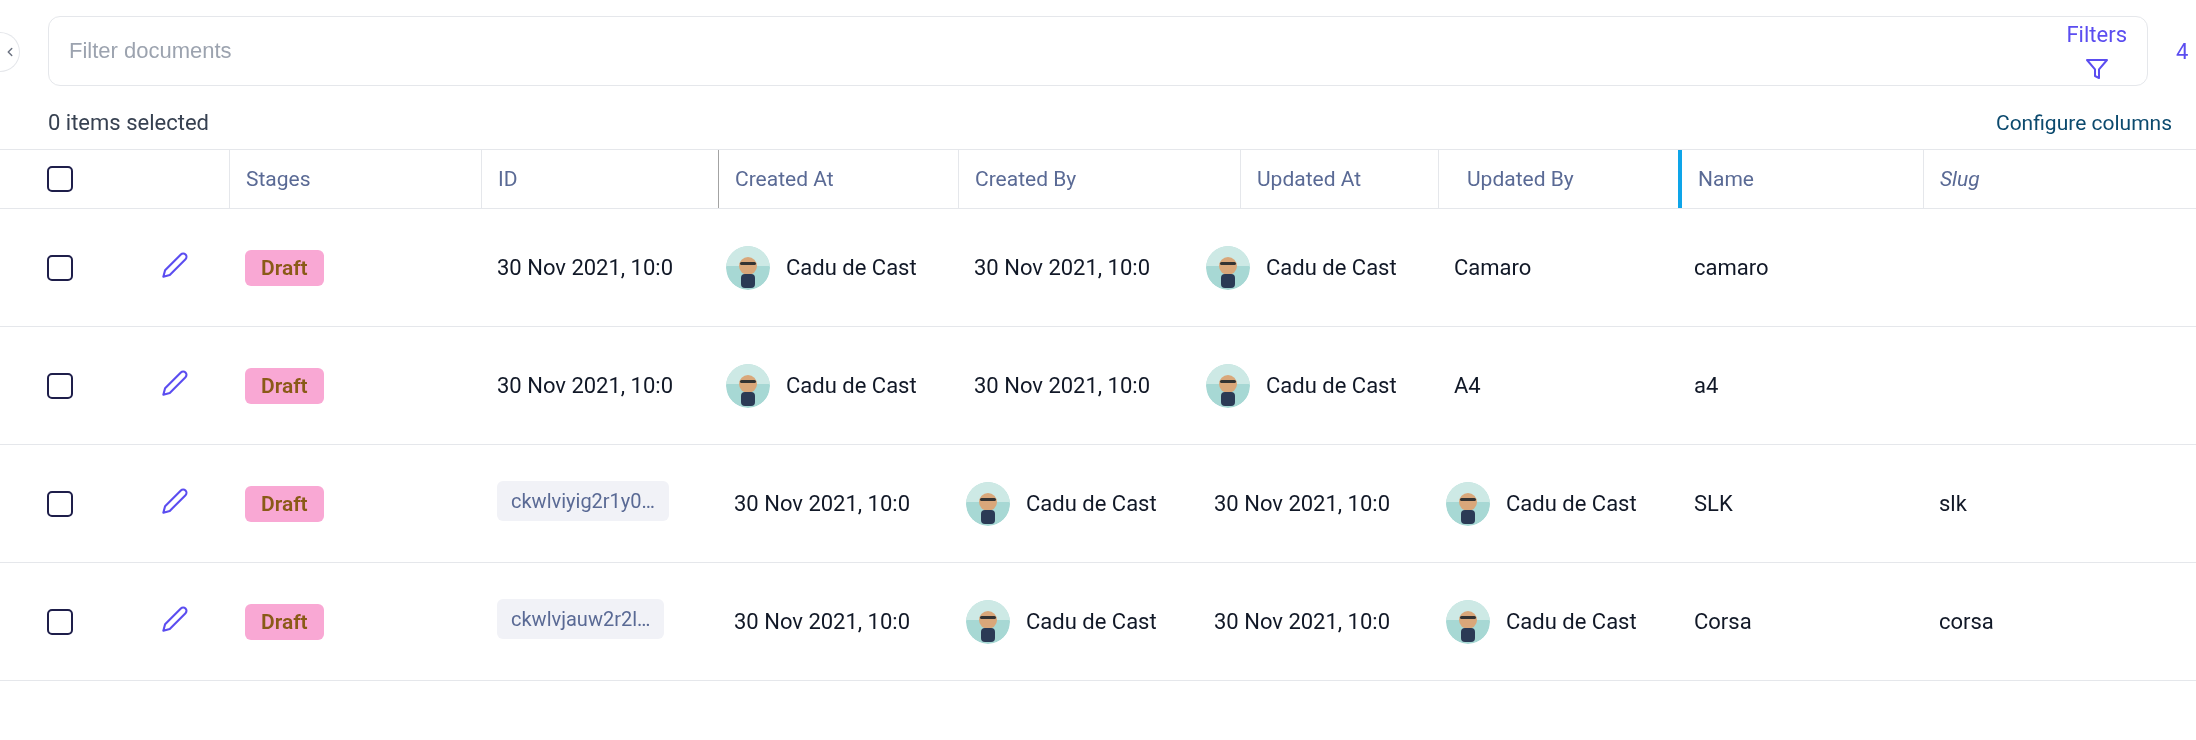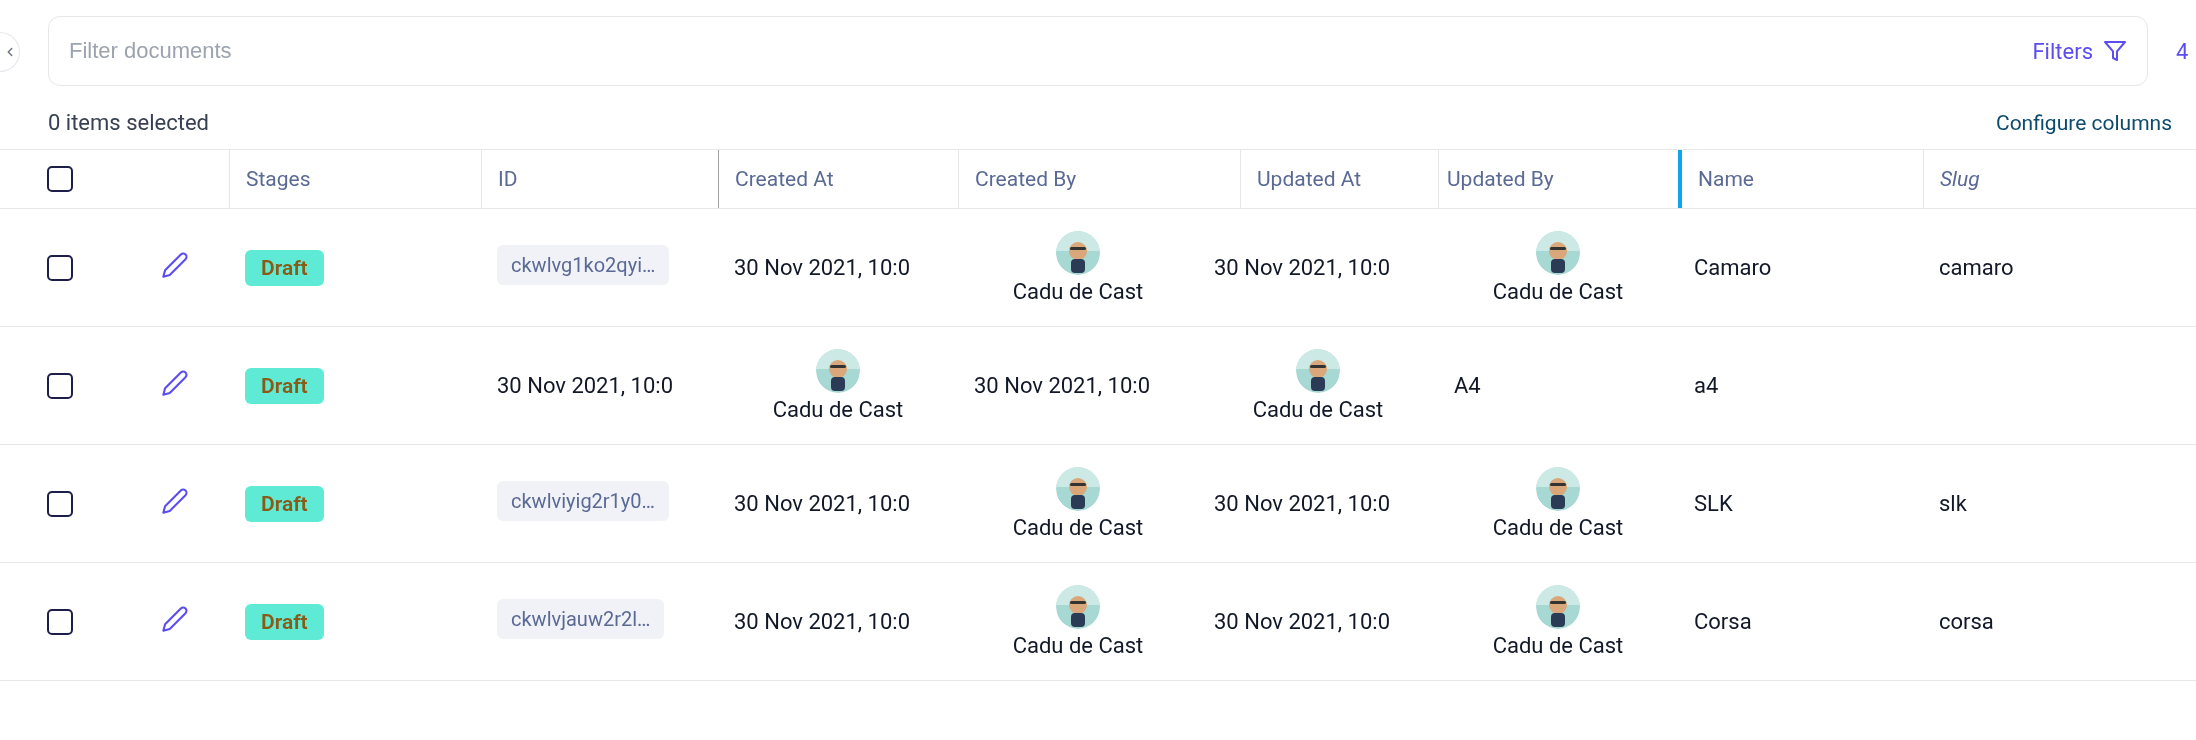--- a/index.html
+++ b/index.html
@@ -65,20 +65,21 @@
       color: #9ca3af;
     }
     .filters-btn {
       display: flex;
       align-items: center;
       gap: 10px;
       color: #5b4df0;
       font-size: 22px;
       cursor: pointer;
       padding-left: 16px;
+      flex-direction: column;
     }
     .entries-count {
       color: #5b4df0;
       font-size: 22px;
       padding-right: 8px;
       margin-left: 4px;
     }
 
     
     .toolbar {
@@ -119,21 +120,21 @@
       font-weight: 400;
       padding: 0 8px;
       white-space: nowrap;
       overflow: hidden;
     }
     .th-stages { border-left: 1px solid #e5e7eb; height: 100%; display: flex; align-items: center; padding-left: 16px; }
     .th-id     { border-left: 1px solid #e5e7eb; height: 100%; display: flex; align-items: center; padding-left: 16px; }
     .th-created{ border-left: 1px solid #a3a3a3; height: 100%; display: flex; align-items: center; padding-left: 16px; }
     .th-createdby{ border-left: 1px solid #e5e7eb; height: 100%; display: flex; align-items: center; padding-left: 16px; }
     .th-updated{ border-left: 1px solid #e5e7eb; height: 100%; display: flex; align-items: center; padding-left: 16px; margin-left: 42px; }
-    .th-updatedby{ border-left: 1px solid #e5e7eb; height: 100%; display: flex; align-items: center; padding-left: 8px; }
+    .th-updatedby{ border-left: 1px solid #e5e7eb; height: 100%; display: flex; align-items: center; padding-left: 28px; }
     .th-name   { border-left: 4px solid #0ea5e9; height: 100%; display: flex; align-items: center; padding-left: 16px; }
     .th-slug   { border-left: 1px solid #e5e7eb; height: 100%; display: flex; align-items: center; padding-left: 16px; font-style: italic; }
 
     .th-check, .td-check {
       display: flex;
       align-items: center;
       justify-content: center;
     }
 
     .checkbox {
@@ -164,21 +165,21 @@
       align-items: center;
       justify-content: center;
     }
     .edit-icon {
       color: #5b4df0;
       cursor: pointer;
     }
 
     .stage-badge {
       display: inline-block;
-      background: #5eead4;
+      background: #f9a8d4;
       color: #8a5a17;
       font-weight: 600;
       font-size: 21px;
       padding: 6px 16px;
       border-radius: 6px;
     }
 
     .id-badge {
       display: inline-block;
       background: #f1f2f7;
@@ -187,22 +188,21 @@
       padding: 8px 14px;
       border-radius: 6px;
       max-width: 210px;
       overflow: hidden;
       white-space: nowrap;
     }
 
     .user-cell {
       display: flex;
       align-items: center;
-      gap: 4px;
-      flex-direction: column;
+      gap: 16px;
     }
     .avatar {
       width: 44px;
       height: 44px;
       border-radius: 50%;
       flex-shrink: 0;
       overflow: hidden;
     }
     .avatar svg { width: 100%; height: 100%; display: block; }
 
@@ -262,23 +262,20 @@
       <div class="checkbox"></div>
     </div>
     <div class="td td-edit">
       <span class="edit-icon"><svg width="28" height="28" viewBox="0 0 24 24" fill="none" stroke="#5b4df0" stroke-width="1.8" stroke-linecap="round" stroke-linejoin="round">
               <path d="M17 3a2.828 2.828 0 1 1 4 4L7.5 20.5 2 22l1.5-5.5L17 3z"></path>
             </svg></span>
     </div>
     <div class="td td-stages">
       <span class="stage-badge">Draft</span>
     </div>
-    <div class="td td-id">
-      <span class="id-badge">ckwlvg1ko2qyi…</span>
-    </div>
     <div class="td td-created">30 Nov 2021, 10:0</div>
     <div class="td td-createdby">
       <div class="user-cell">
         <span class="avatar">
               <svg viewBox="0 0 44 44" xmlns="http://www.w3.org/2000/svg">
   <circle cx="22" cy="22" r="22" fill="#a7d8d4"></circle>
   <rect x="0" y="0" width="44" height="20" fill="#cde9e5"></rect>
   <circle cx="22" cy="20" r="9" fill="#d9a77a"></circle>
   <rect x="15" y="28" width="14" height="14" rx="4" fill="#2b3a55"></rect>
   <rect x="14" y="16" width="16" height="3" rx="1.5" fill="#333"></rect>

